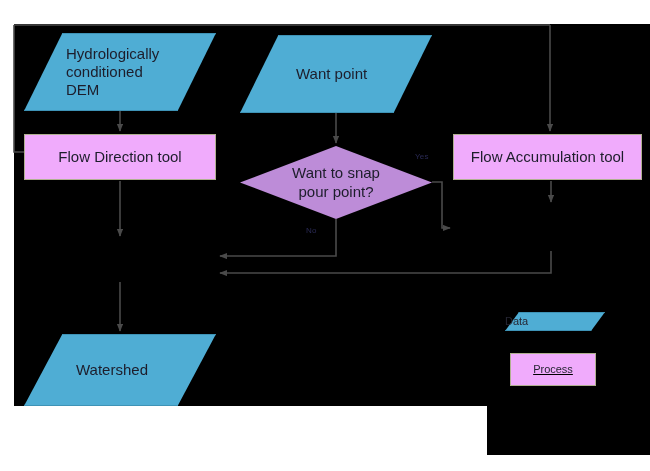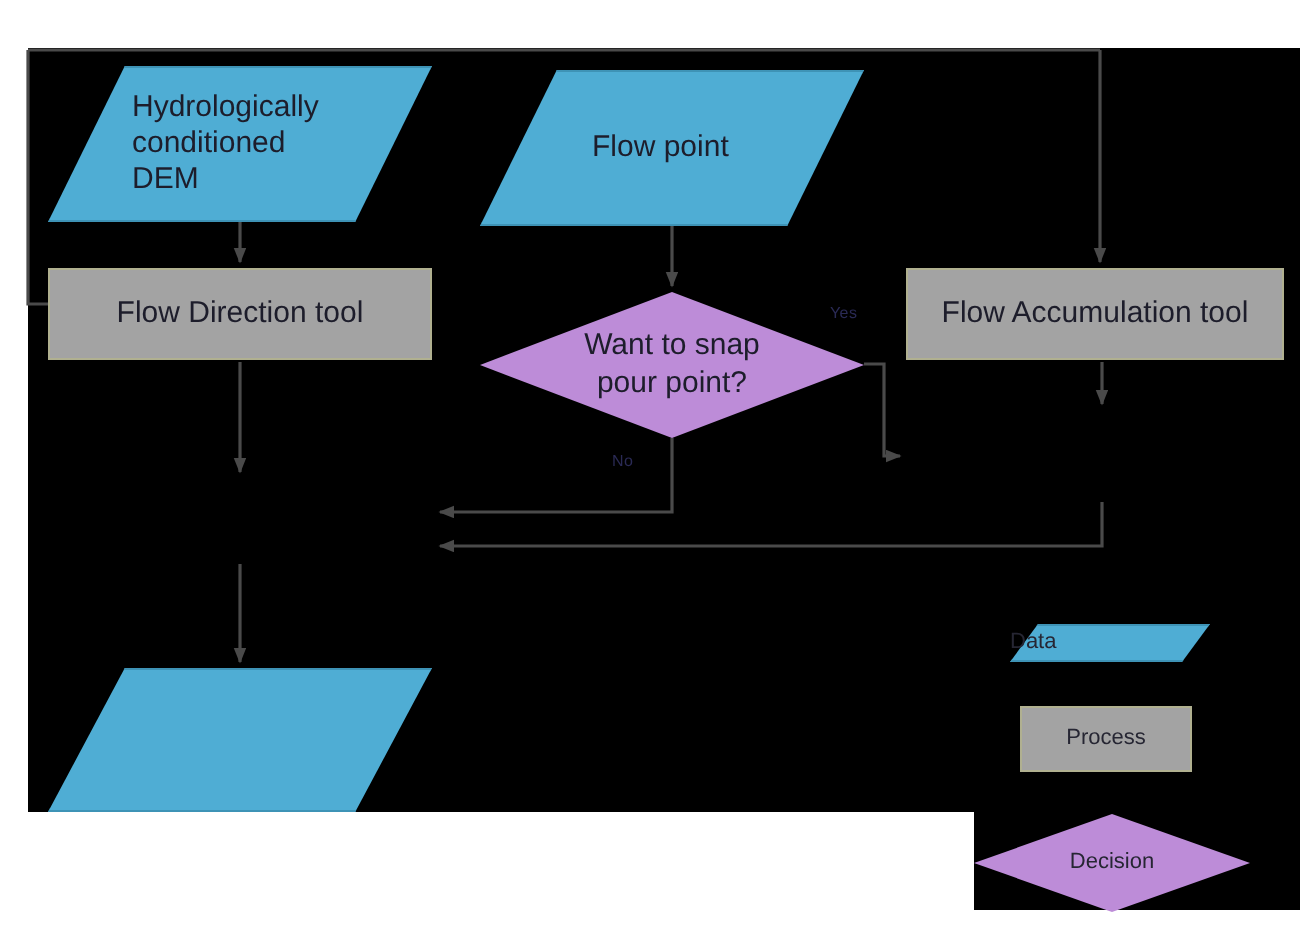--- a/index.html
+++ b/index.html
@@ -50,21 +50,21 @@
   }
   .node-label {
     position: relative;
     z-index: 2;
     color: #1d1d2b;
     line-height: 1.22;
     white-space: pre-line;
   }
   
   .process {
-    background: #a3a3a3;
+    background: #f0abfc;
     border: 1px solid #b0b090;
     justify-content: center;
   }
   .process .node-label {
     font-size: 15px;
     text-align: center;
   }
   
   .data-shape {
     justify-content: flex-start;
@@ -161,53 +161,50 @@
 
   <div class="node data-shape" style="left:24px; top:33px; width:192px; height:78px; padding-left:42px;">
     <span class="para"></span>
     <span class="node-label">Hydrologically
 conditioned
 DEM</span>
   </div>
 
   <div class="node data-shape" style="left:240px; top:35px; width:192px; height:78px; padding-left:56px;">
     <span class="para"></span>
-    <span class="node-label">Flow point</span>
+    <span class="node-label">Want point</span>
   </div>
 
   <div class="node process" style="left:24px; top:134px; width:192px; height:46px;">
     <span class="node-label">Flow Direction tool</span>
   </div>
 
   <div class="node process" style="left:453px; top:134px; width:189px; height:46px;">
     <span class="node-label">Flow Accumulation tool</span>
   </div>
 
   <div class="node decision" style="left:240px; top:146px; width:192px; height:73px;">
     <span class="dia"></span>
     <span class="node-label">Want to snap
 pour point?</span>
   </div>
 
 
 
   <div class="node data-shape" style="left:24px; top:334px; width:192px; height:72px; padding-left:52px; overflow:hidden;">
     <span class="para"></span>
+    <span class="node-label">Watershed</span>
   </div>
 
   <span class="edge-label" style="left:415px; top:152px;">Yes</span>
   <span class="edge-label" style="left:306px; top:226px;">No</span>
 
   <div class="node data-shape legend-item legend-data" style="left:505px; top:312px; width:100px; height:19px; justify-content:flex-start; padding:0;">
     <span class="para"></span>
     <span class="node-label">Data</span>
   </div>
 
-  <div class="node process legend-item" style="left:510px; top:353px; width:86px; height:33px;">
+  <div class="node process legend-item" style="left:510px; top:353px; width:86px; height:33px;text-decoration:underline;">
     <span class="node-label">Process</span>
   </div>
 
-  <div class="node decision legend-item" style="left:487px; top:407px; width:138px; height:49px;">
-    <span class="dia"></span>
-    <span class="node-label">Decision</span>
-  </div>
 
 </div>
 
 </body></html>

